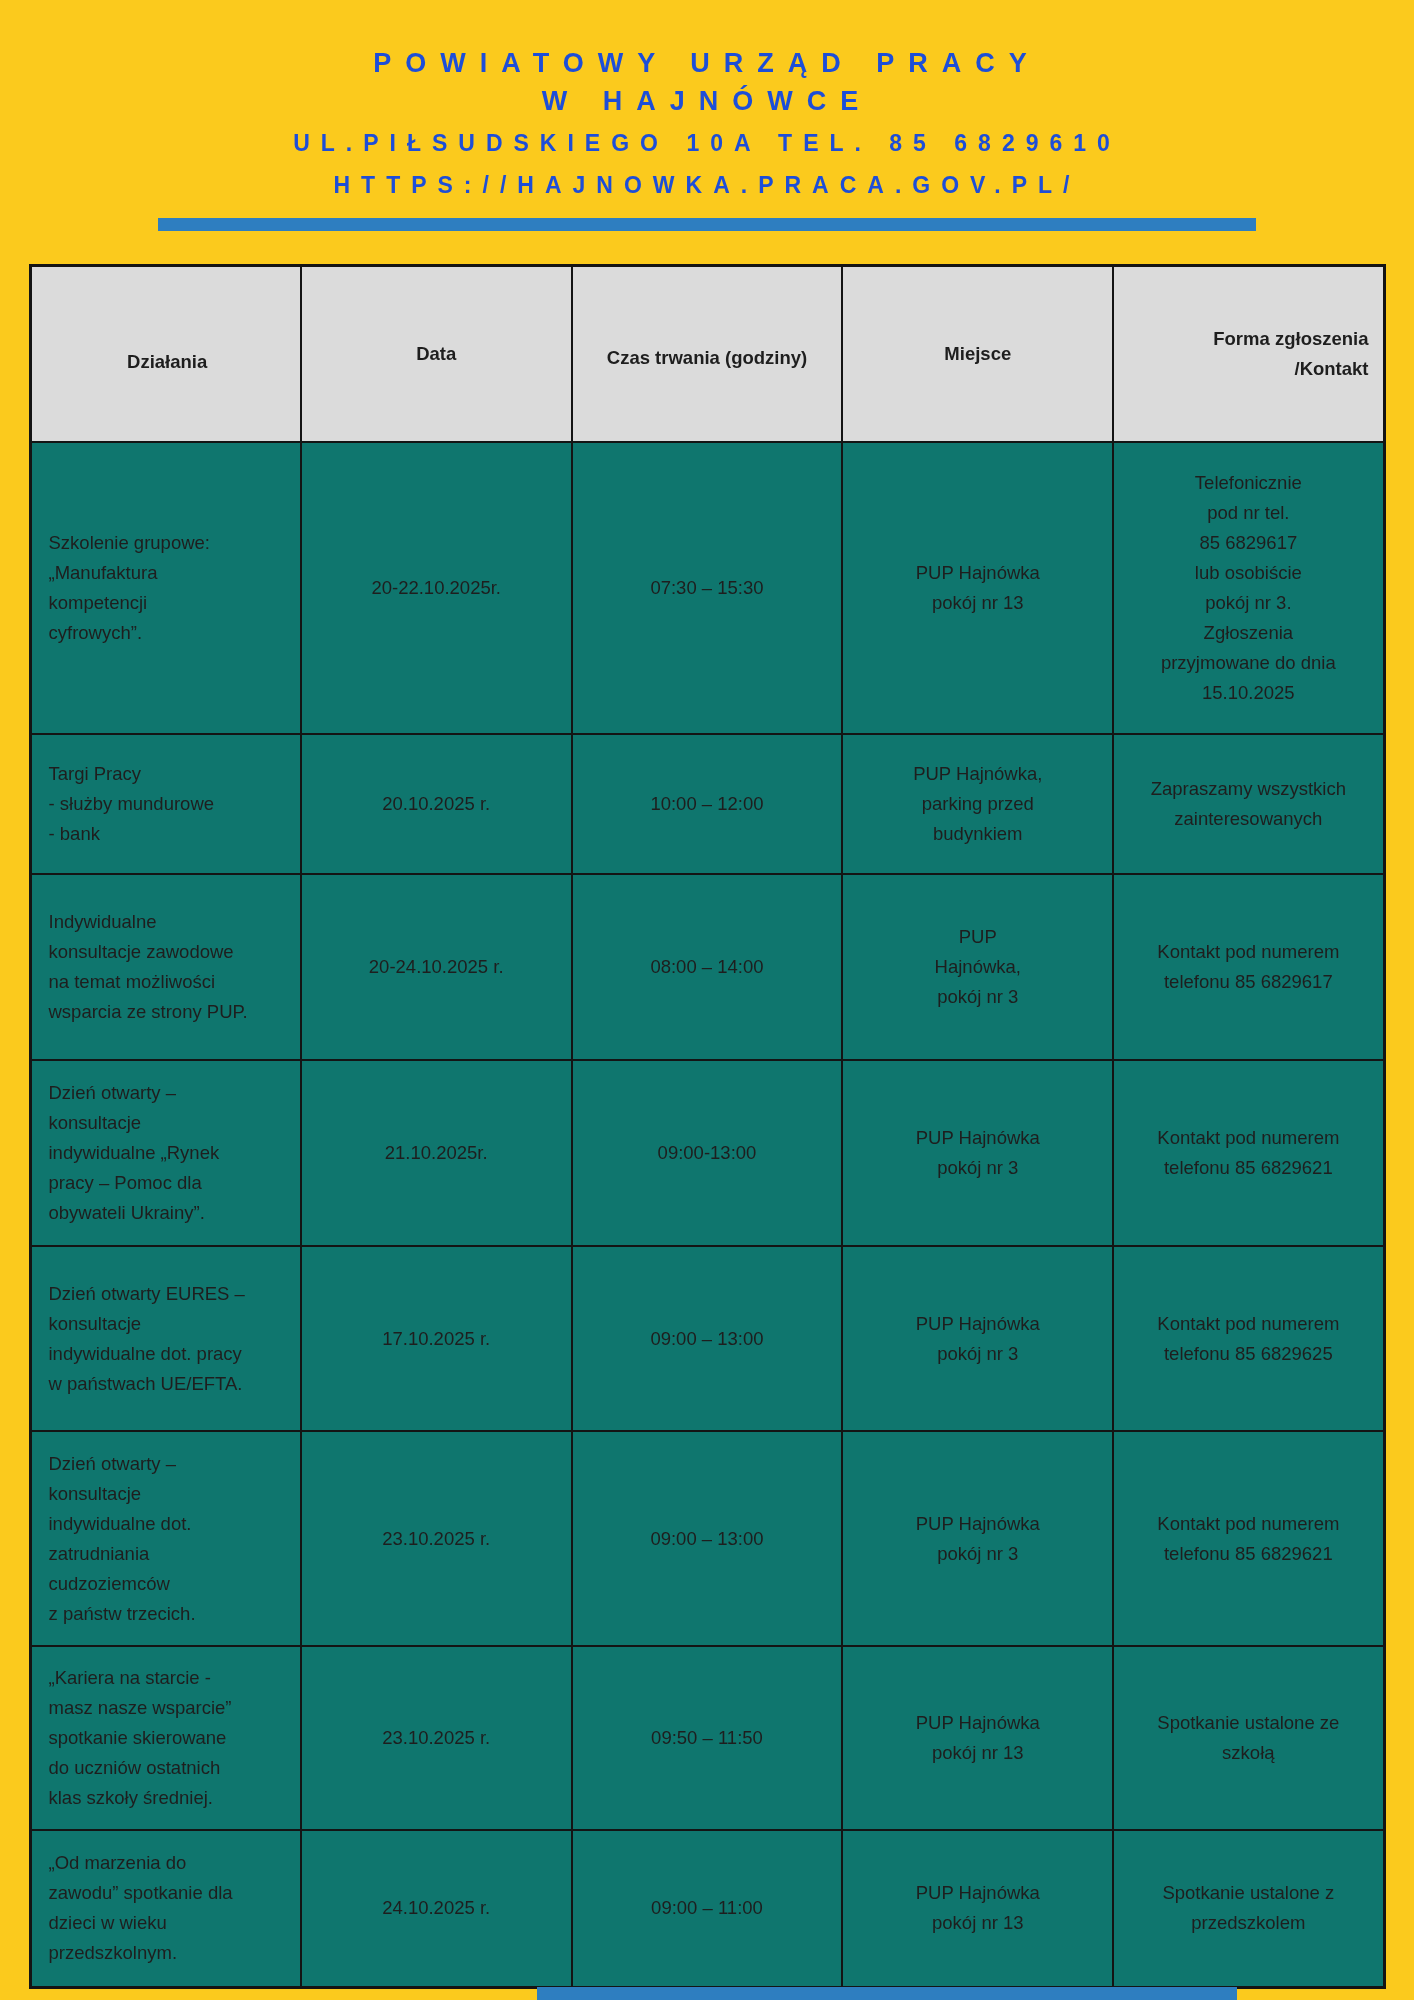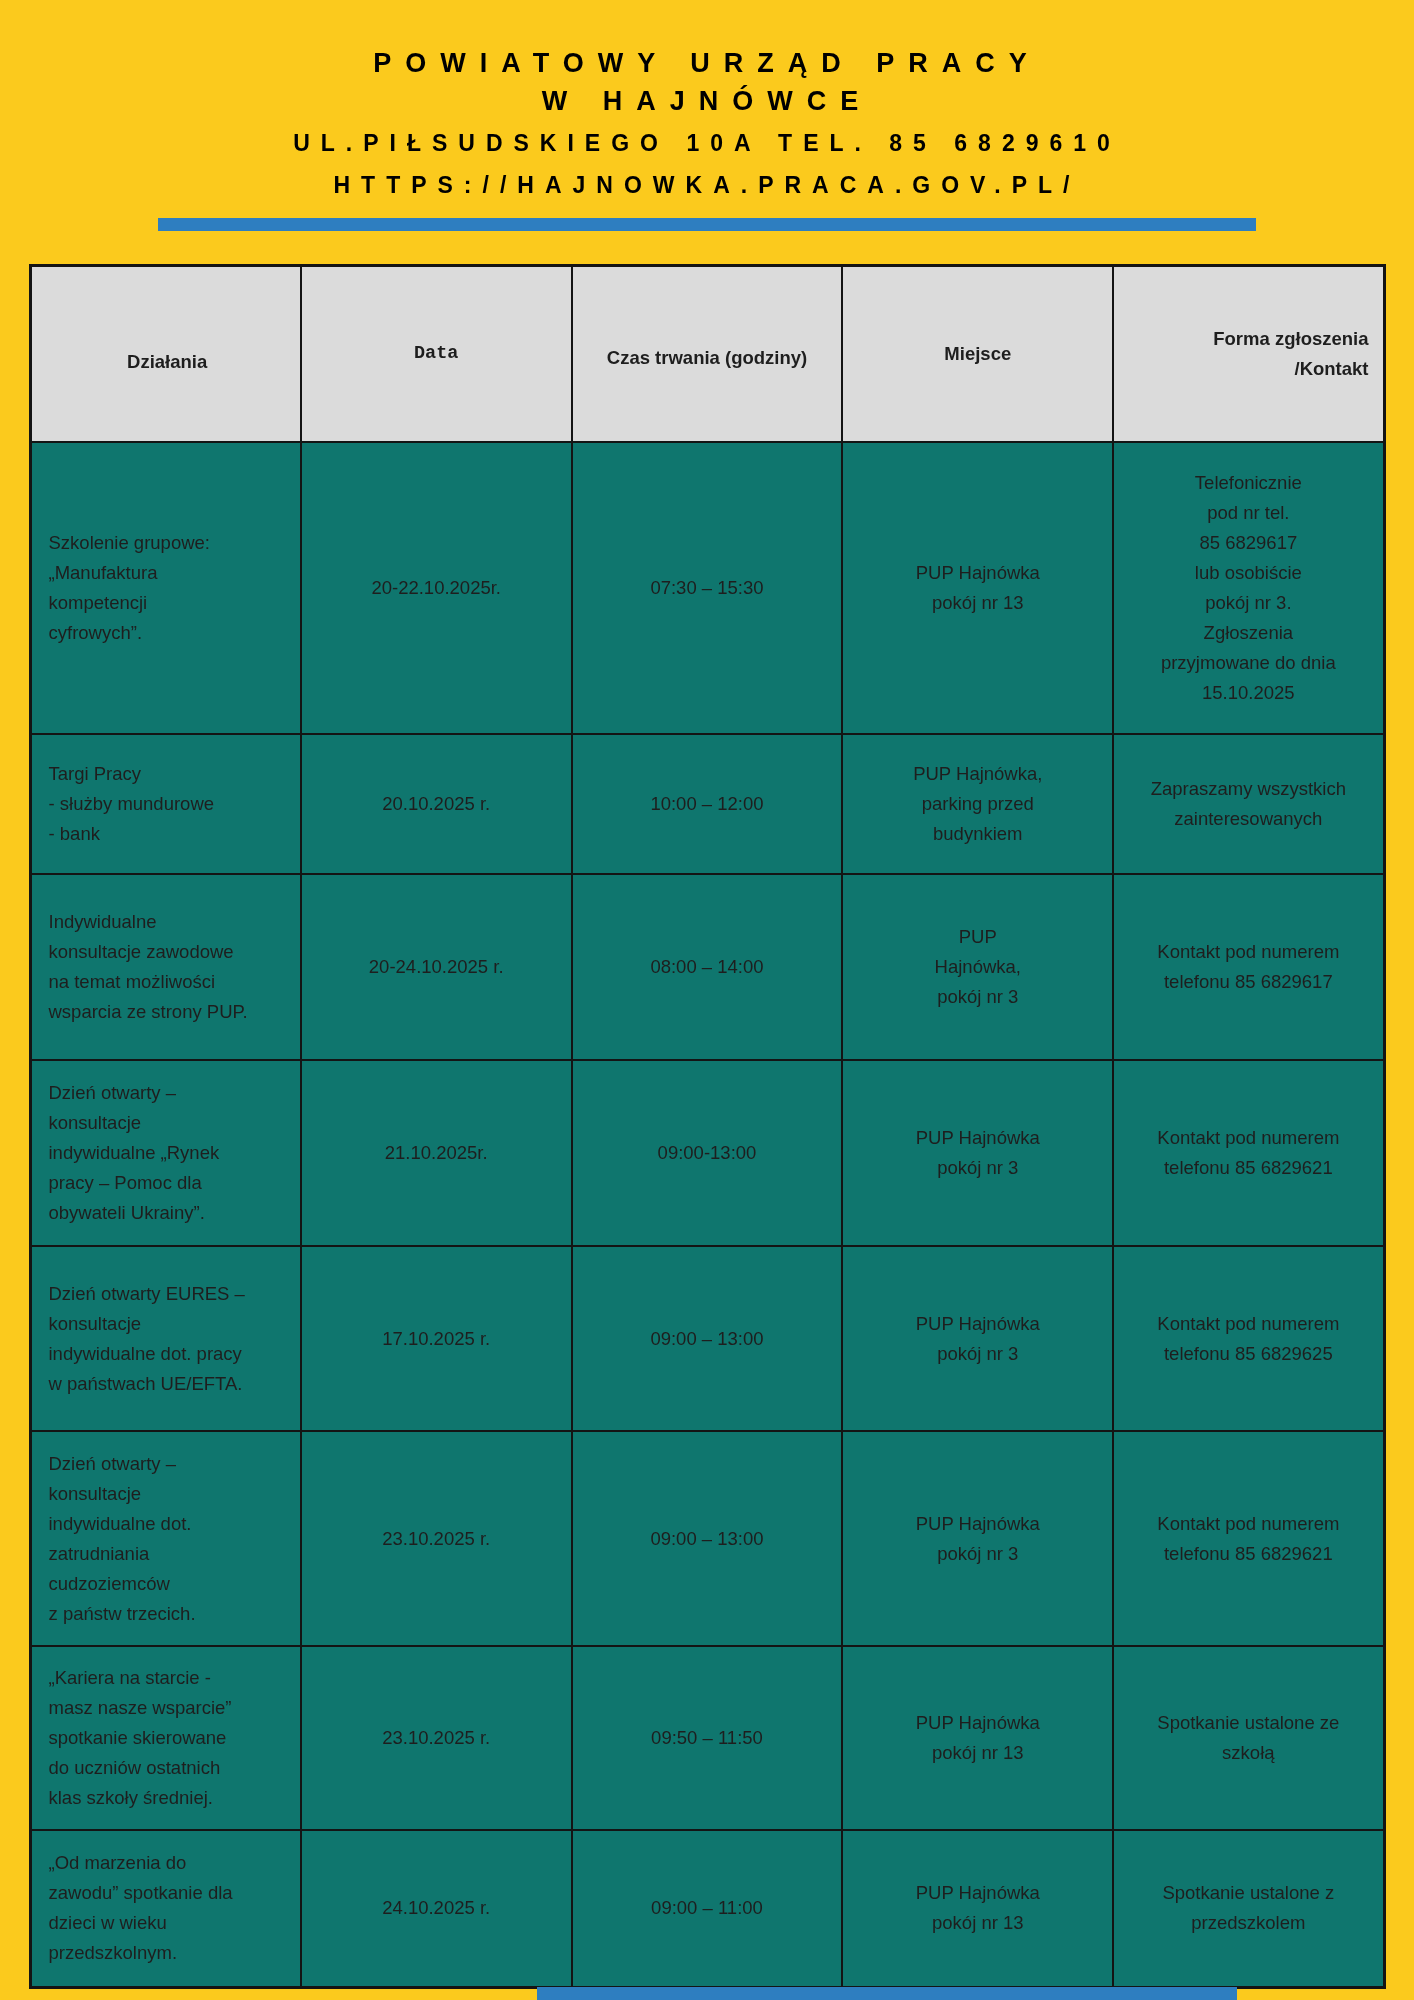--- a/index.html
+++ b/index.html
@@ -3,21 +3,21 @@
 <meta charset="utf-8">
 <style>
   html,body{margin:0;padding:0;}
   body{
     width:1414px;height:2000px;
     background:#fbca1d;
     font-family:"Liberation Sans","DejaVu Sans",sans-serif;
     position:relative;overflow:hidden;
   }
   
-  .header-block{padding-top:44px;text-align:center;color:#000000;}
+  .header-block{padding-top:44px;text-align:center;color:#1d4ed8;}
   .hdr-line{font-weight:700;line-height:38px;}
   .hdr-line.big{font-size:27px;letter-spacing:14px;}
   .hdr-line.small{font-size:23px;letter-spacing:11px;}
   .hdr-line.small{margin-top:4px;}
   .blue-divider{
     width:1098px;height:13px;margin:14px auto 0 auto;background:#2e7ec0;
   }
   
   table.schedule{
     width:1357px;margin:33px auto 0 auto;
@@ -35,21 +35,21 @@
     padding:10px 14px;
     overflow:hidden;
   }
   thead th{
     background:#dbdbdb;
     font-weight:700;
     text-align:center;
     height:138px;
   }
   thead th.col-dzialania{text-align:center;padding-left:17px;padding-top:26px;}
-  thead th.col-data{font-family:Liberation Mono, monospace;}
+  thead th.col-data{}
   thead th.col-czas{padding-top:18px;}
   thead th.col-miejsce{}
   thead th.col-forma{padding-bottom:10px;text-align:right;}
   tbody td{background:#0f766e;text-align:center;}
   tbody td.cell-activity{text-align:left;padding-left:17px;}
   
   tbody tr:nth-child(1){height:292px;}
   tbody tr:nth-child(2){height:140px;}
   tbody tr:nth-child(3){height:186px;}
   tbody tr:nth-child(4){height:186px;}

